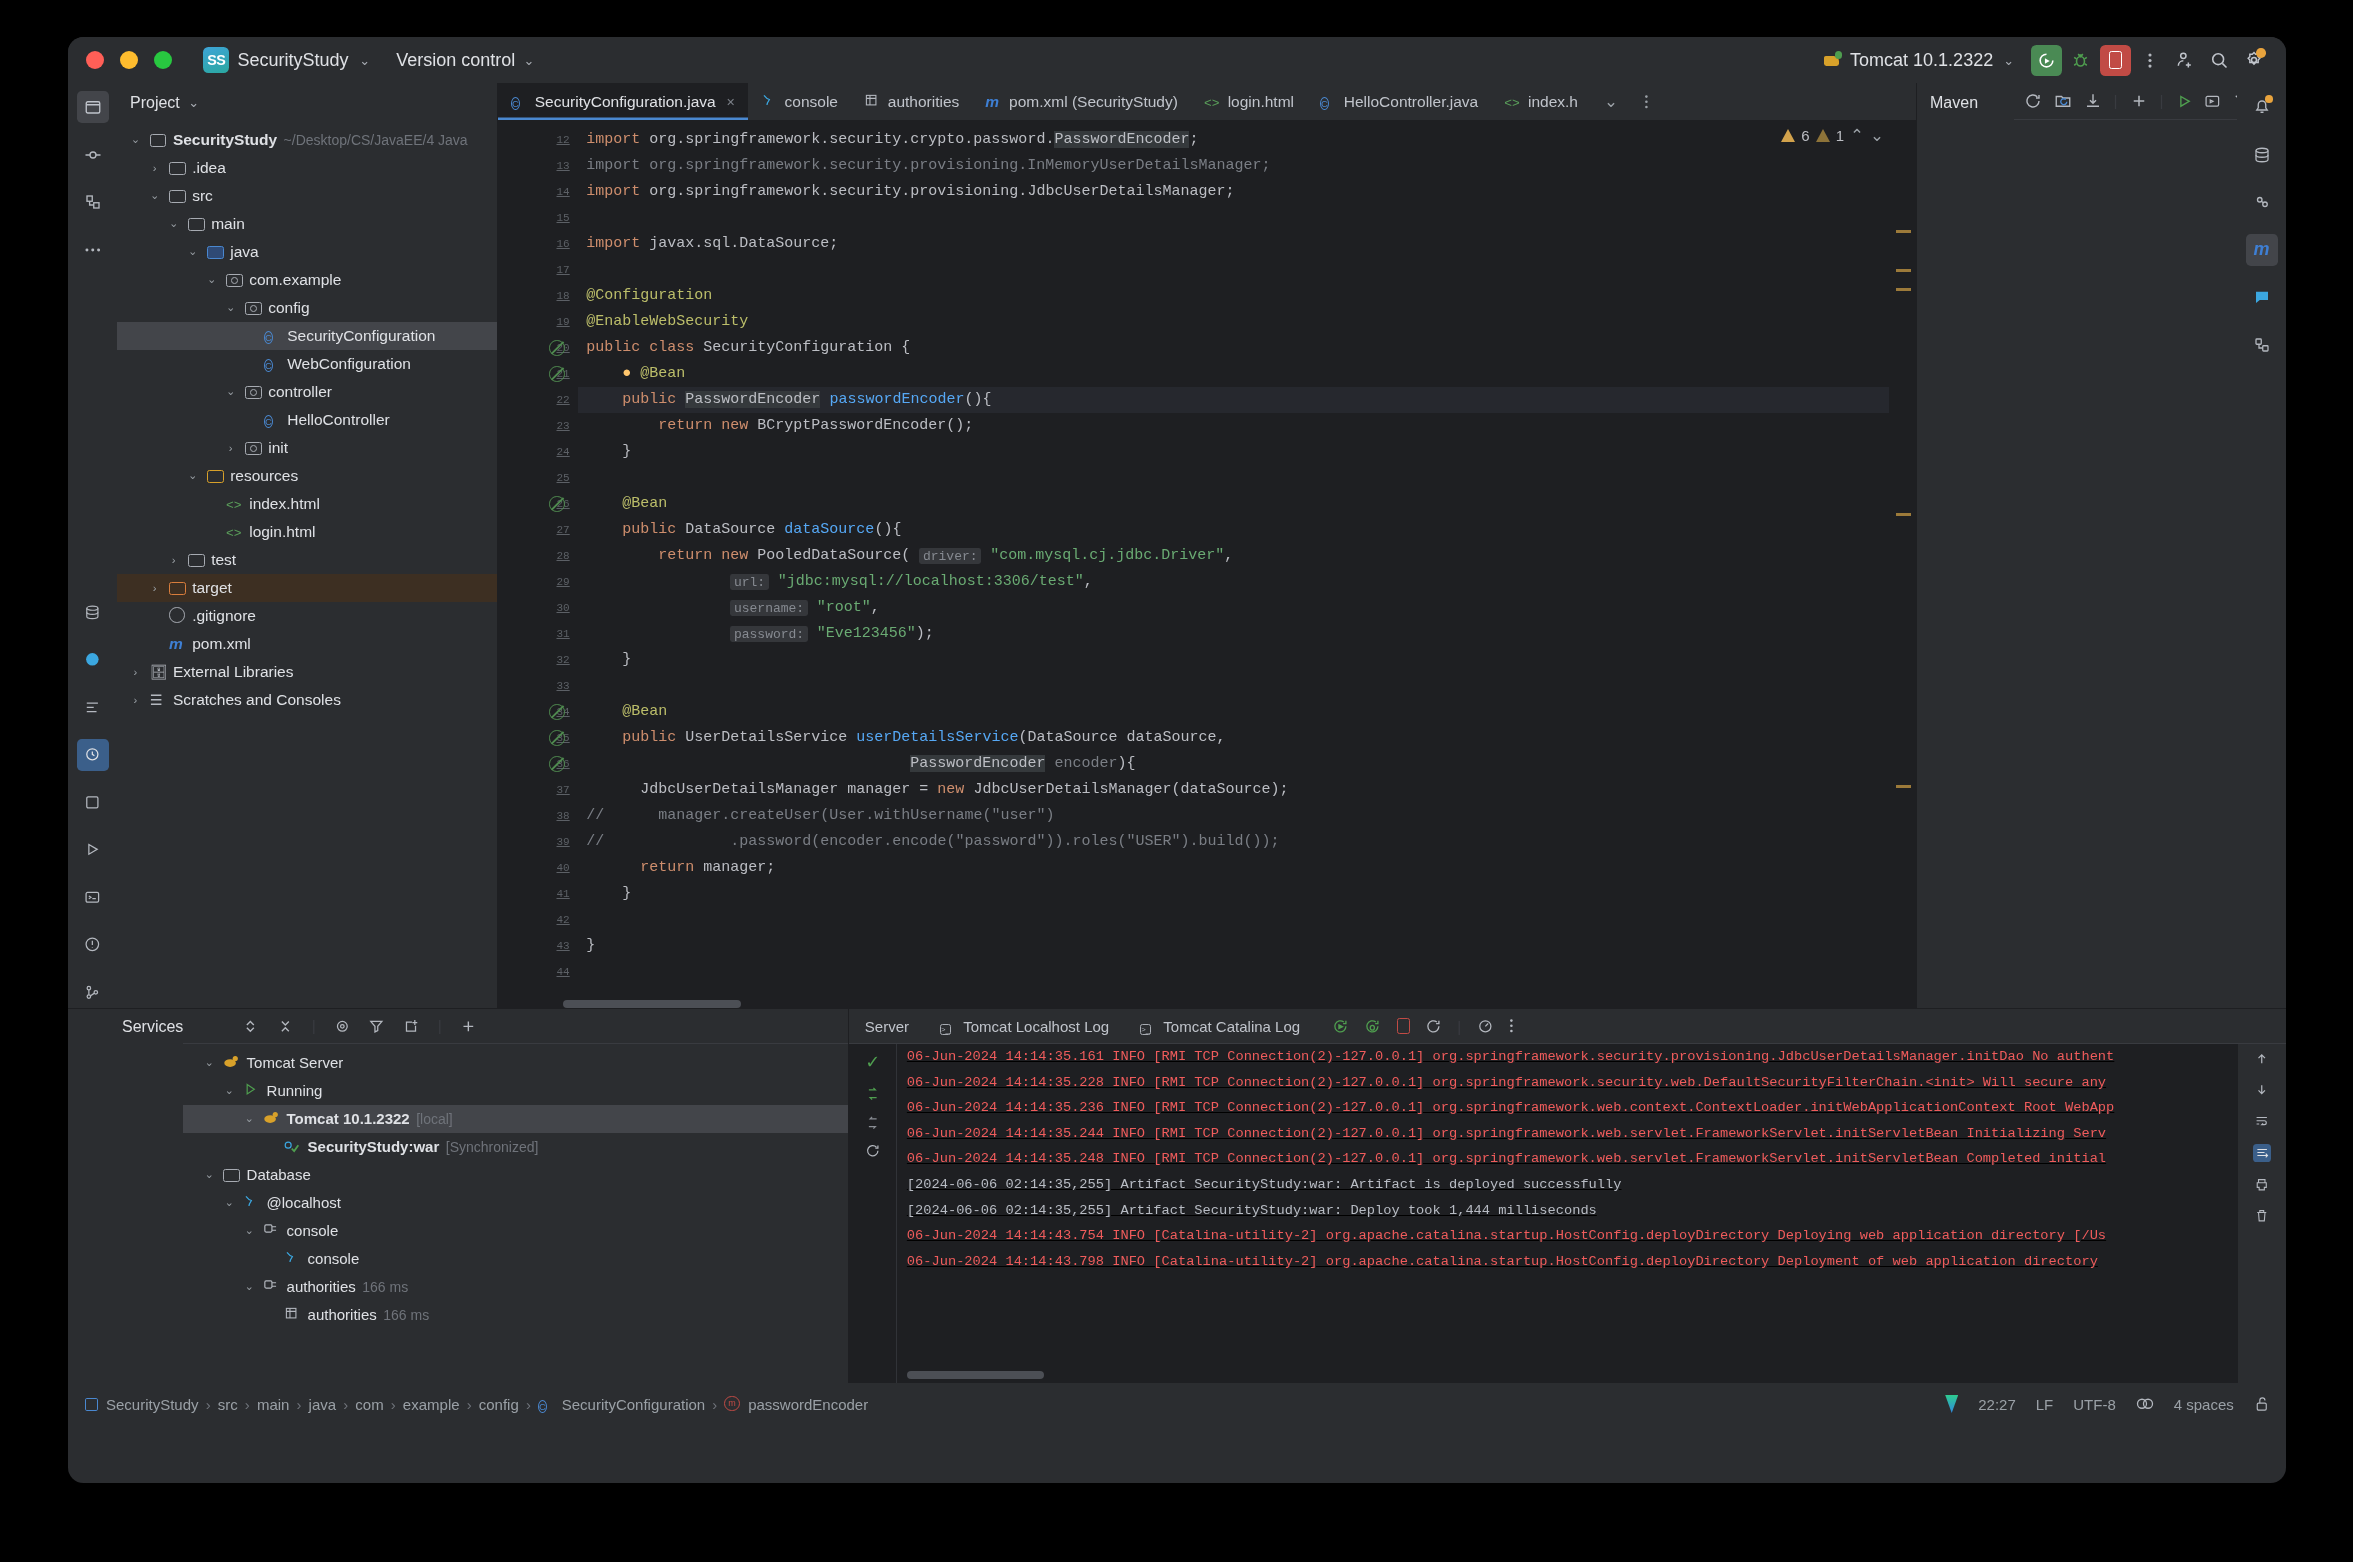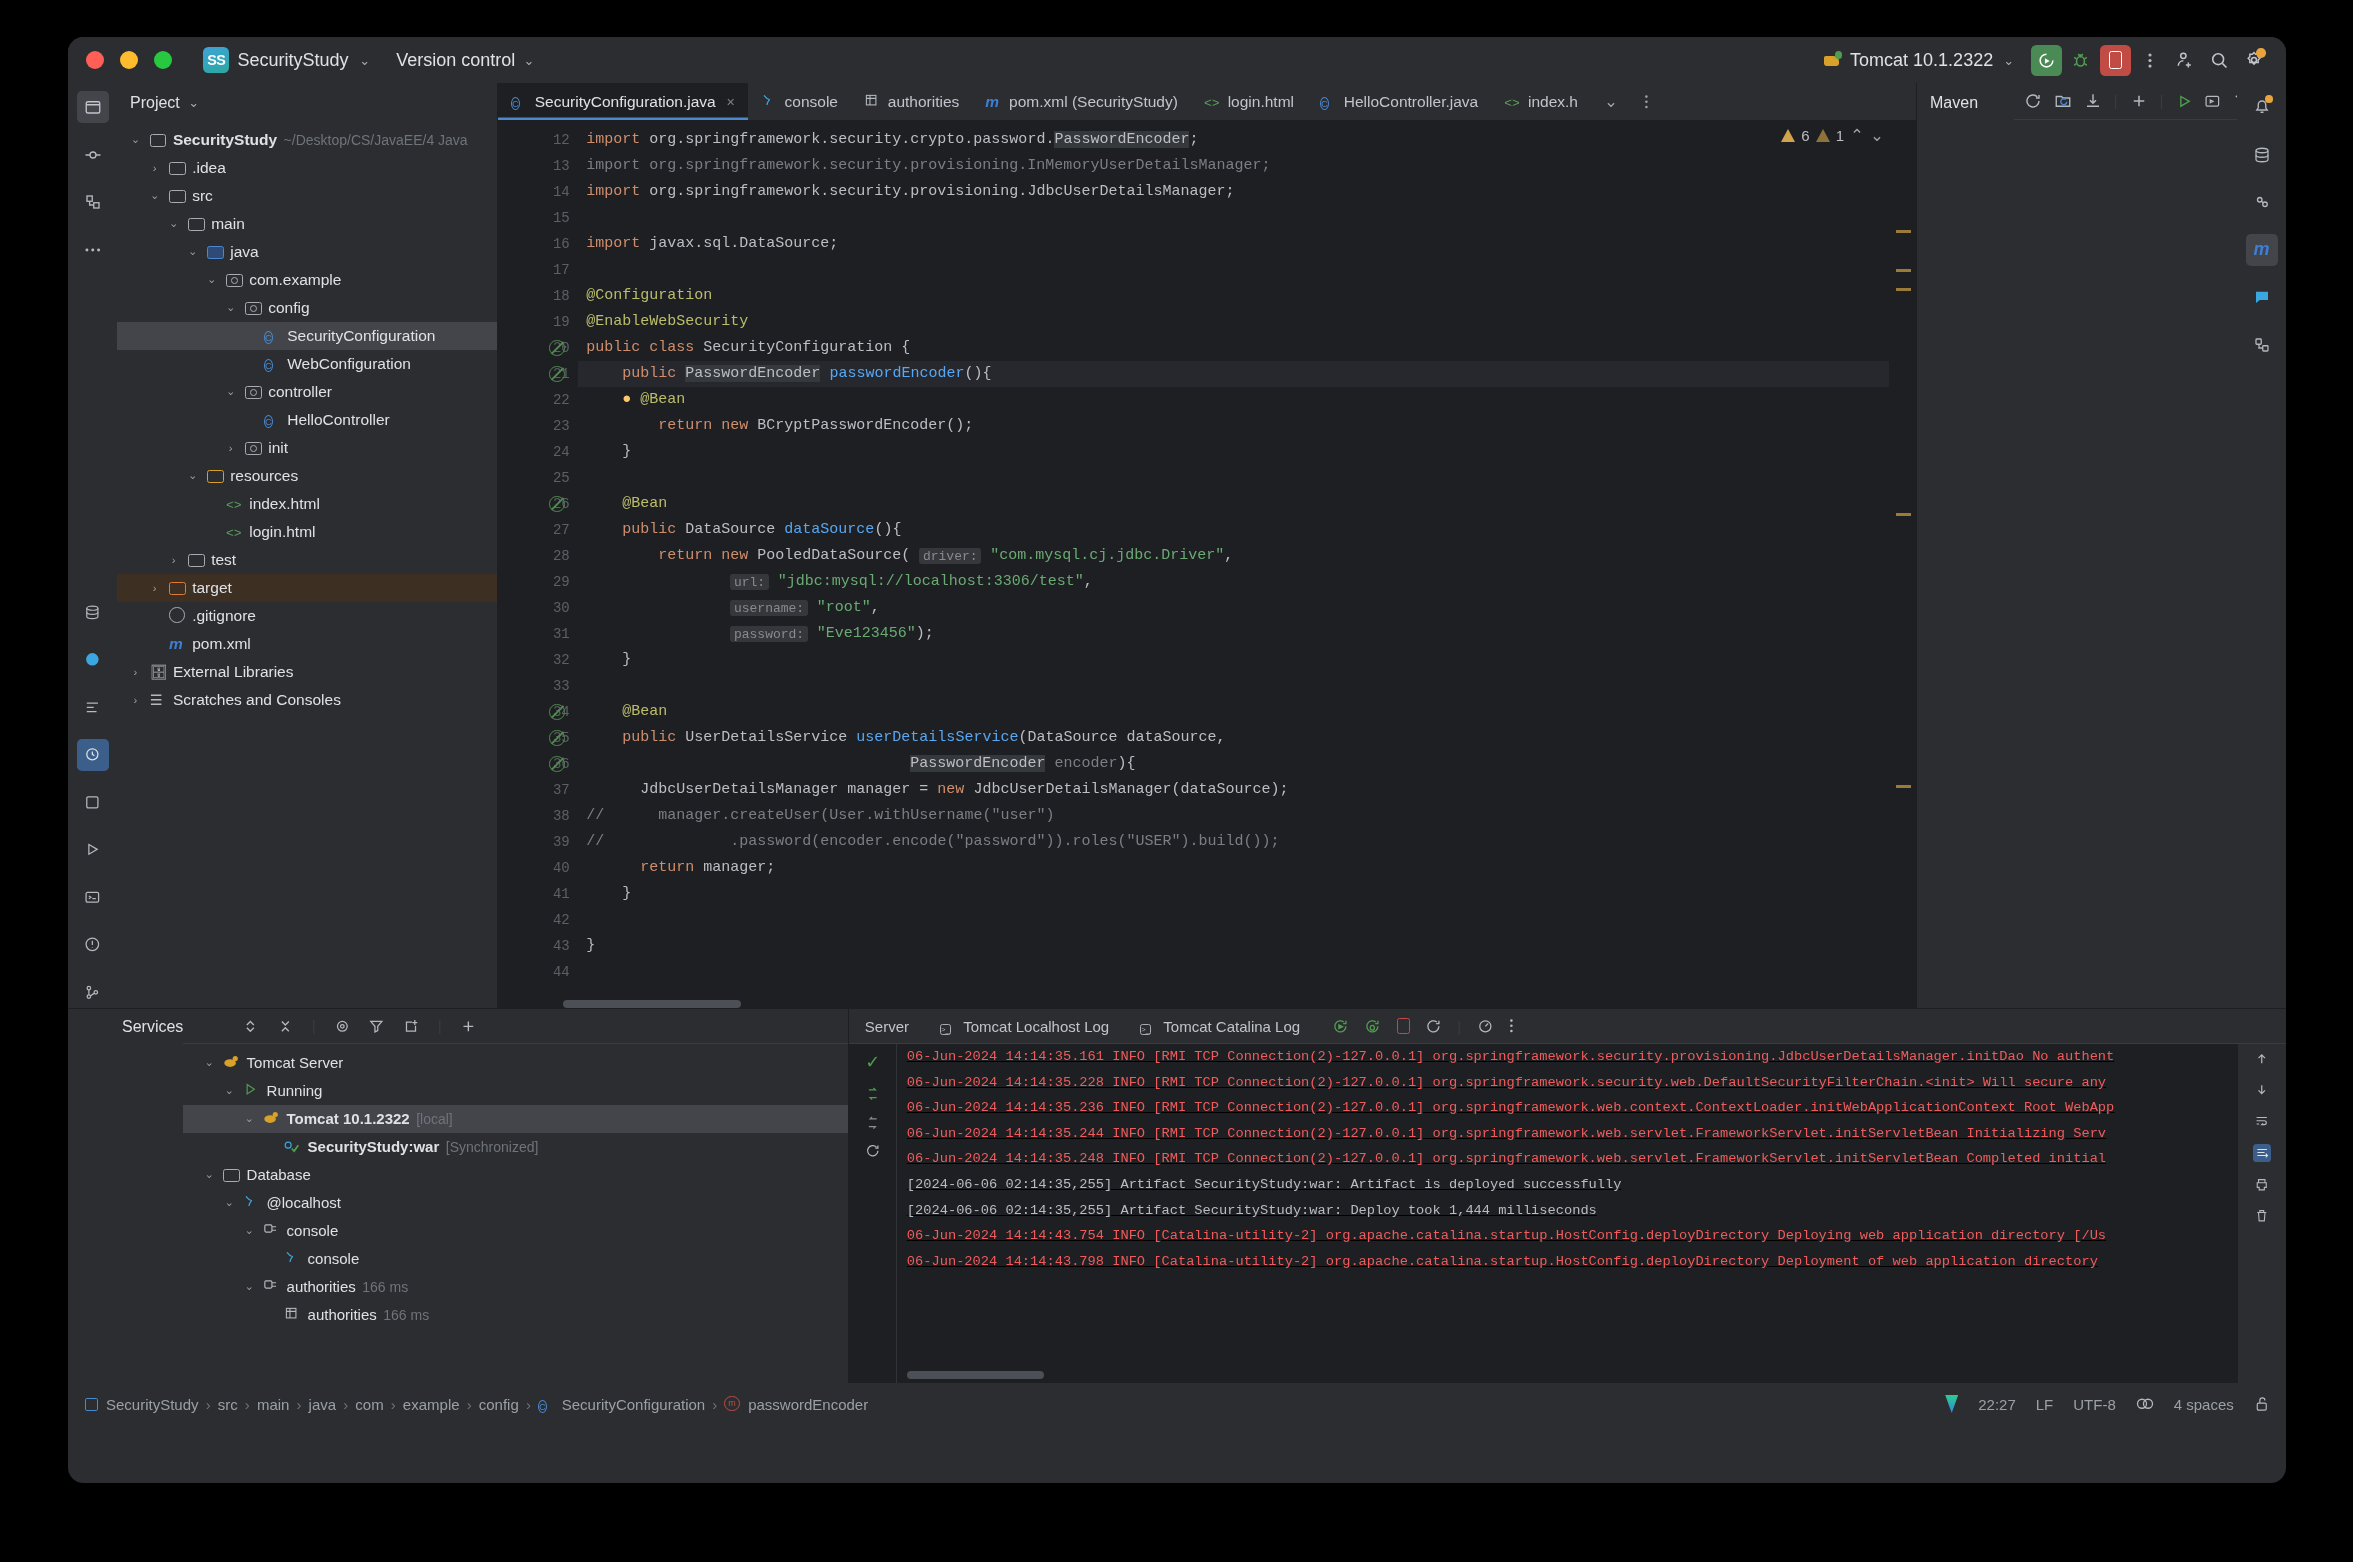--- a/index.html
+++ b/index.html
@@ -77,21 +77,21 @@
     min-width:0; }
   .tabbar { height:37px; background:#2b2d30; display:flex; align-items:center;
     font-size:15.5px; color:#c0c4cb; overflow:hidden; }
   .tab { height:37px; display:flex; align-items:center; gap:7.1px; padding:0 13px;
     white-space:nowrap; flex:none;}
   .tab.active { background:#1e1f22; box-shadow:inset 0 -2.4px 0 #4a88d0; color:#dfe1e5;}
   .tabx { color:#7d8189; font-size:14.3px; margin-left:3.6px;}
   .code-area { flex:1; display:flex; position:relative; overflow:hidden;
     background:#1e1f22; font-family:"Liberation Mono", monospace; font-size:15px;}
   .gutter { width:80px; flex:none; text-align:right; color:#5c6066; padding-top:7.1px;
-    font-size:14px; }
+    font-size:11px;text-decoration:underline; }
   .gln { height:26px; line-height:26px; padding-right:8.3px; position:relative;}
   .gmark { position:absolute; left:51px; top:5.4px; width:15.5px;height:15.5px;
     border:1.8px solid #4f8a4f; border-radius:50%;}
   .gmark:after{content:"";position:absolute;left:-0.6px;top:6px;width:16.7px;height:1.8px;
     background:#4f8a4f;transform:rotate(-45deg);}
   .codelines { flex:1; padding-top:7.1px; overflow:hidden; position:relative;}
   .cl { height:26px; line-height:26px; white-space:pre; color:#bcbec4;
     padding-left:8.3px;}
   .cl.hl { background:#26282e; }
   .kw{color:#cf8e6d;} .ann{color:#bcbe6a;} .str{color:#6aab73;}
@@ -537,22 +537,22 @@
         <div class="codelines" id="codelines">
             <div class="cl"><span class="kw">import</span> org.springframework.security.crypto.password.<span class="hlbox">PasswordEncoder</span>;</div>
             <div class="cl"><span class="cmt">import org.springframework.security.provisioning.InMemoryUserDetailsManager;</span></div>
             <div class="cl"><span class="kw">import</span> org.springframework.security.provisioning.JdbcUserDetailsManager;</div>
             <div class="cl">&nbsp;</div>
             <div class="cl"><span class="kw">import</span> javax.sql.DataSource;</div>
             <div class="cl">&nbsp;</div>
             <div class="cl"><span class="ann">@Configuration</span></div>
             <div class="cl"><span class="ann">@EnableWebSecurity</span></div>
             <div class="cl"><span class="kw">public class</span> SecurityConfiguration {</div>
+            <div class="cl">    <span class="bulb">●</span> <span class="ann">@Bean</span></div>
             <div class="cl hl">    <span class="kw">public</span> <span class="hlbox">PasswordEncoder</span> <span class="mth">passwordEncoder</span>(){</div>
-            <div class="cl">    <span class="bulb">●</span> <span class="ann">@Bean</span></div>
             <div class="cl">        <span class="kw">return new</span> BCryptPasswordEncoder();</div>
             <div class="cl">    }</div>
             <div class="cl">&nbsp;</div>
             <div class="cl">    <span class="ann">@Bean</span></div>
             <div class="cl">    <span class="kw">public</span> DataSource <span class="mth">dataSource</span>(){</div>
             <div class="cl">        <span class="kw">return new</span> PooledDataSource( <span class="hint">driver:</span> <span class="str">"com.mysql.cj.jdbc.Driver"</span>,</div>
             <div class="cl">                <span class="hint">url:</span> <span class="str">"jdbc:mysql://localhost:3306/test"</span>,</div>
             <div class="cl">                <span class="hint">username:</span> <span class="str">"root"</span>,</div>
             <div class="cl">                <span class="hint">password:</span> <span class="str">"Eve123456"</span>);</div>
             <div class="cl">    }</div>

